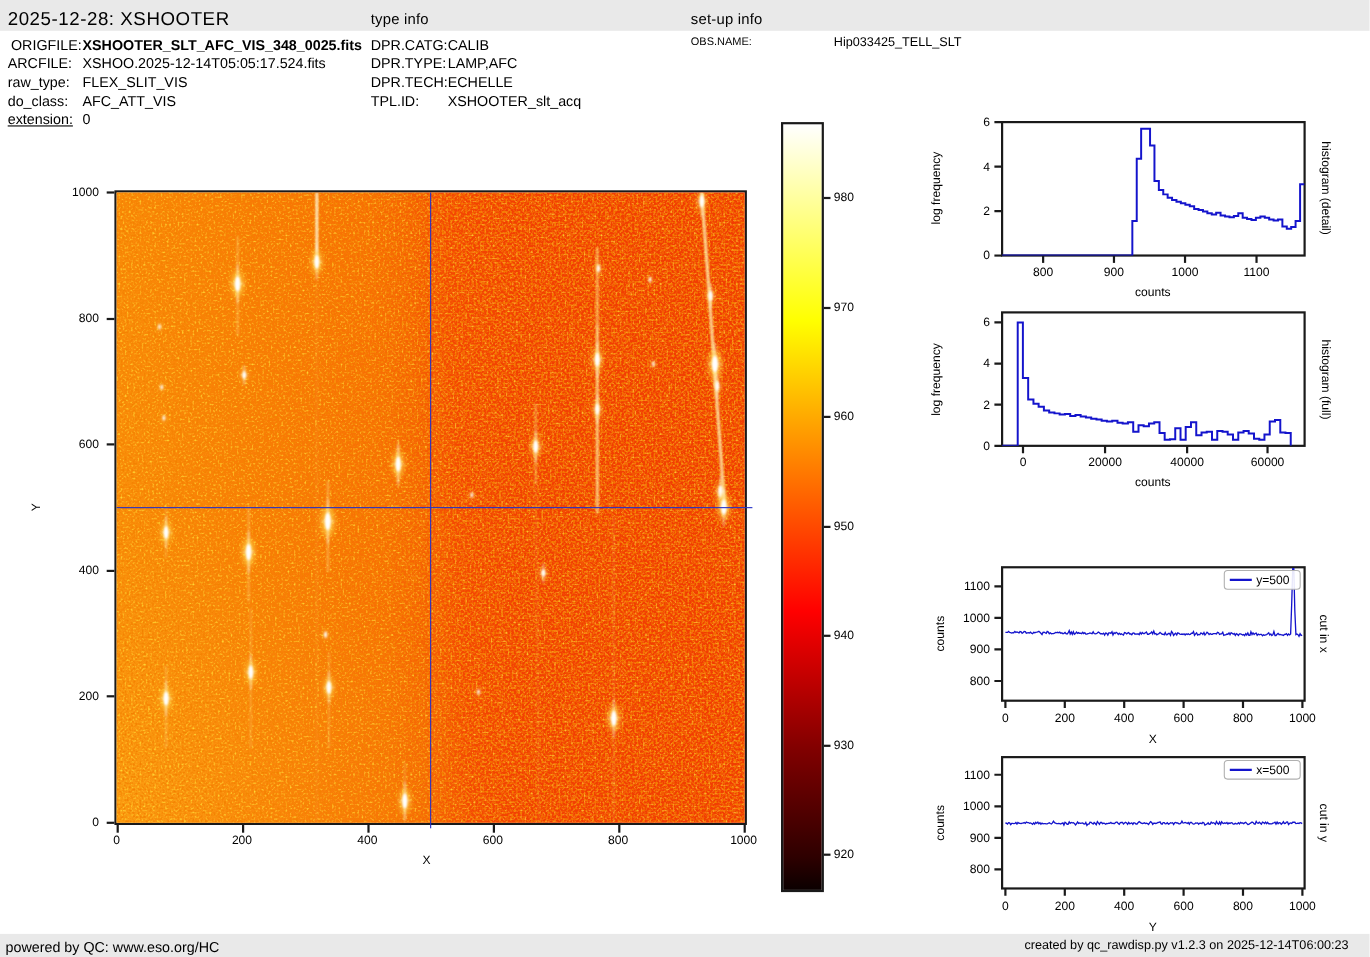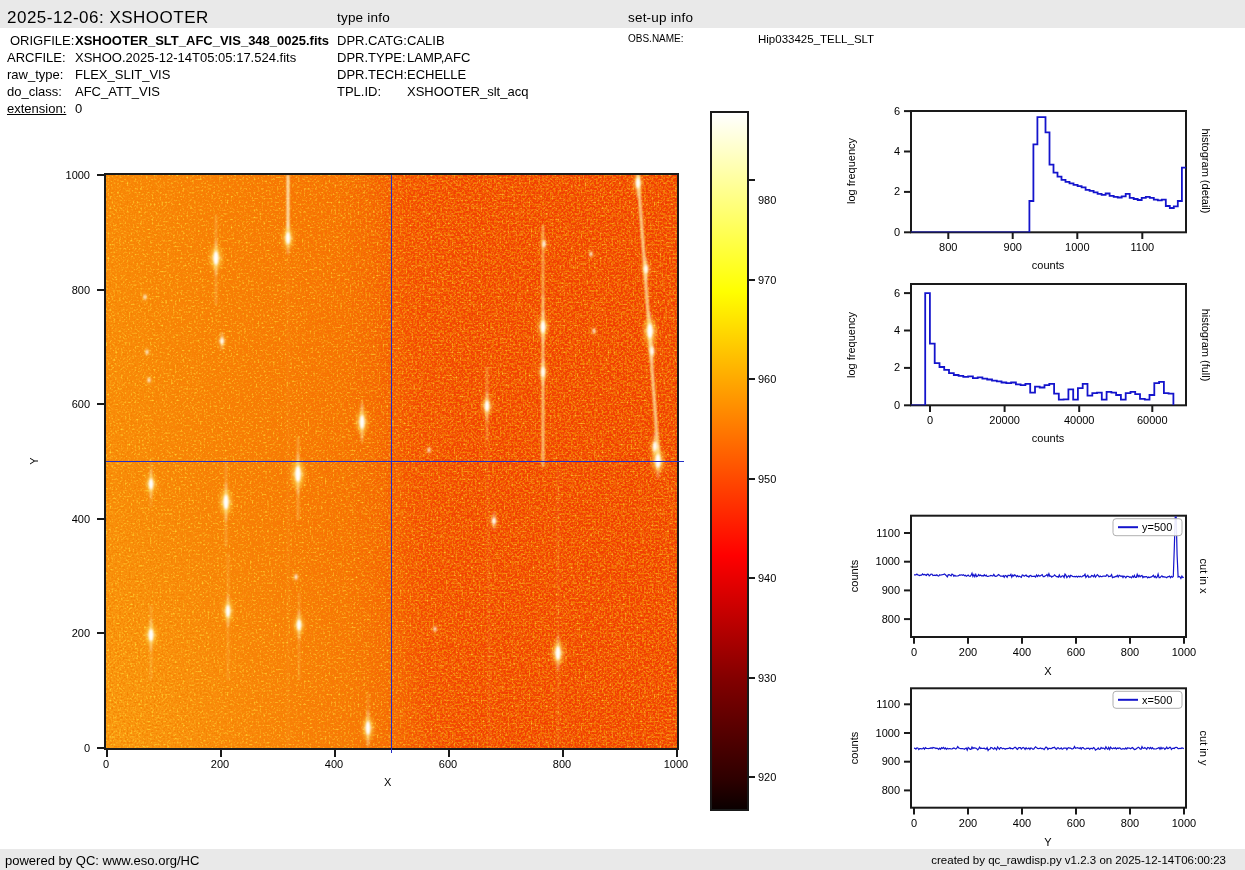--- a/index.html
+++ b/index.html
@@ -9,21 +9,21 @@
 .t10 { font-size:11px; color:#000; white-space:nowrap; }
 .t105 { font-size:10px; color:#000; white-space:nowrap; }
 .t12 { font-size:13px; color:#000; white-space:nowrap; }
 .t11 { font-size:11.5px; color:#000; white-space:nowrap; }
 .t13 { font-size:13.5px; color:#000; white-space:nowrap; letter-spacing:0.2px; }
 svg text { font-family:"Liberation Sans", sans-serif; fill:#000; }
 </style></head>
 <body>
 
 <div class="abs bar" style="left:0;top:0;width:1245px;height:28px;"></div>
-<div class="abs" style="left:7px;top:8px;font-size:17px;letter-spacing:0.5px;color:#000;">2025-12-06: XSHOOTER</div>
+<div class="abs" style="left:7px;top:8px;font-size:17px;letter-spacing:0.5px;color:#000;">2025-12-28: XSHOOTER</div>
 <div class="abs t13" style="left:337px;top:10px;">type info</div>
 <div class="abs t13" style="left:628px;top:10px;">set-up info</div>
 
 <div class="abs t12" style="left:10px;top:33px;">ORIGFILE:</div>
 <div class="abs t12" style="left:75px;top:33px;font-weight:bold;">XSHOOTER_SLT_AFC_VIS_348_0025.fits</div>
 <div class="abs t12" style="left:7px;top:50px;">ARCFILE:</div>
 <div class="abs t12" style="left:75px;top:50px;">XSHOO.2025-12-14T05:05:17.524.fits</div>
 <div class="abs t12" style="left:7px;top:67px;">raw_type:</div>
 <div class="abs t12" style="left:75px;top:67px;">FLEX_SLIT_VIS</div>
 <div class="abs t12" style="left:7px;top:84px;">do_class:</div>
@@ -227,21 +227,21 @@
 
 <div class="abs" style="left:709.5px;top:110.5px;width:39px;height:700px;border:2px solid #1a1a1a;
   background:linear-gradient(to bottom,#ffffff 0%,#ffff9b 10%,#ffff00 25.7%,#ffa700 38.6%,#ff4700 52.9%,#ff0000 63.6%,#820000 81.4%,#2e0000 95.7%,#0b0000 100%);"></div>
 <div class="abs" style="left:748.5px;top:179px;width:6px;height:2px;background:#1a1a1a;"></div>
 <div class="abs" style="left:748.5px;top:278.5px;width:6px;height:2px;background:#1a1a1a;"></div>
 <div class="abs" style="left:748.5px;top:378px;width:6px;height:2px;background:#1a1a1a;"></div>
 <div class="abs" style="left:748.5px;top:477.5px;width:6px;height:2px;background:#1a1a1a;"></div>
 <div class="abs" style="left:748.5px;top:577px;width:6px;height:2px;background:#1a1a1a;"></div>
 <div class="abs" style="left:748.5px;top:676.5px;width:6px;height:2px;background:#1a1a1a;"></div>
 <div class="abs" style="left:748.5px;top:776px;width:6px;height:2px;background:#1a1a1a;"></div>
-<div class="abs t10" style="left:758px;top:174px;margin-top:20px;">980</div>
+<div class="abs t10" style="left:758px;top:174px;">980</div>
 <div class="abs t10" style="left:758px;top:273.5px;">970</div>
 <div class="abs t10" style="left:758px;top:373px;">960</div>
 <div class="abs t10" style="left:758px;top:472.5px;">950</div>
 <div class="abs t10" style="left:758px;top:572px;">940</div>
 <div class="abs t10" style="left:758px;top:671.5px;">930</div>
 <div class="abs t10" style="left:758px;top:771px;">920</div>
 
 <svg class="abs" style="left:840px;top:95px;" width="405" height="185" viewBox="0 0 405 185">
   <rect x="71" y="16" width="275" height="121.3" fill="none" stroke="#1a1a1a" stroke-width="2"></rect>
   <g stroke="#1a1a1a" stroke-width="2">

